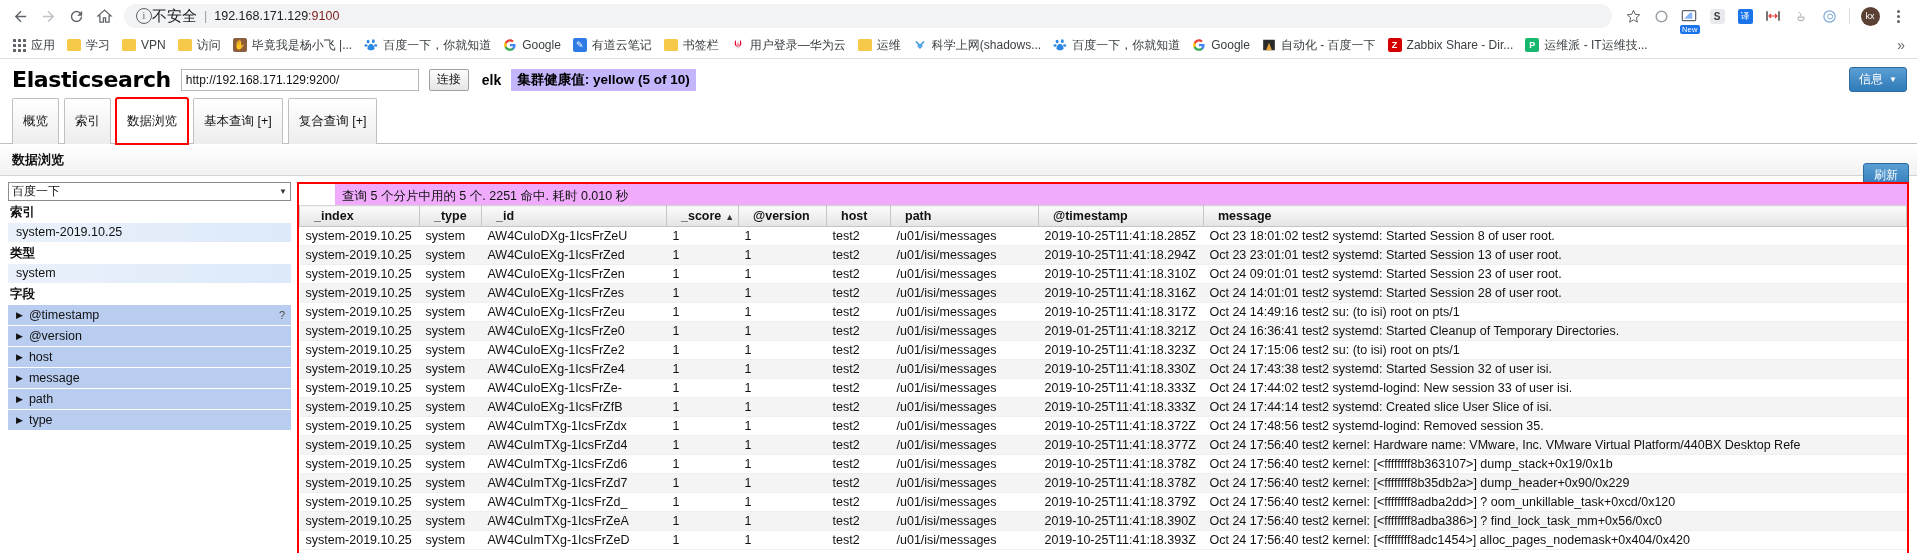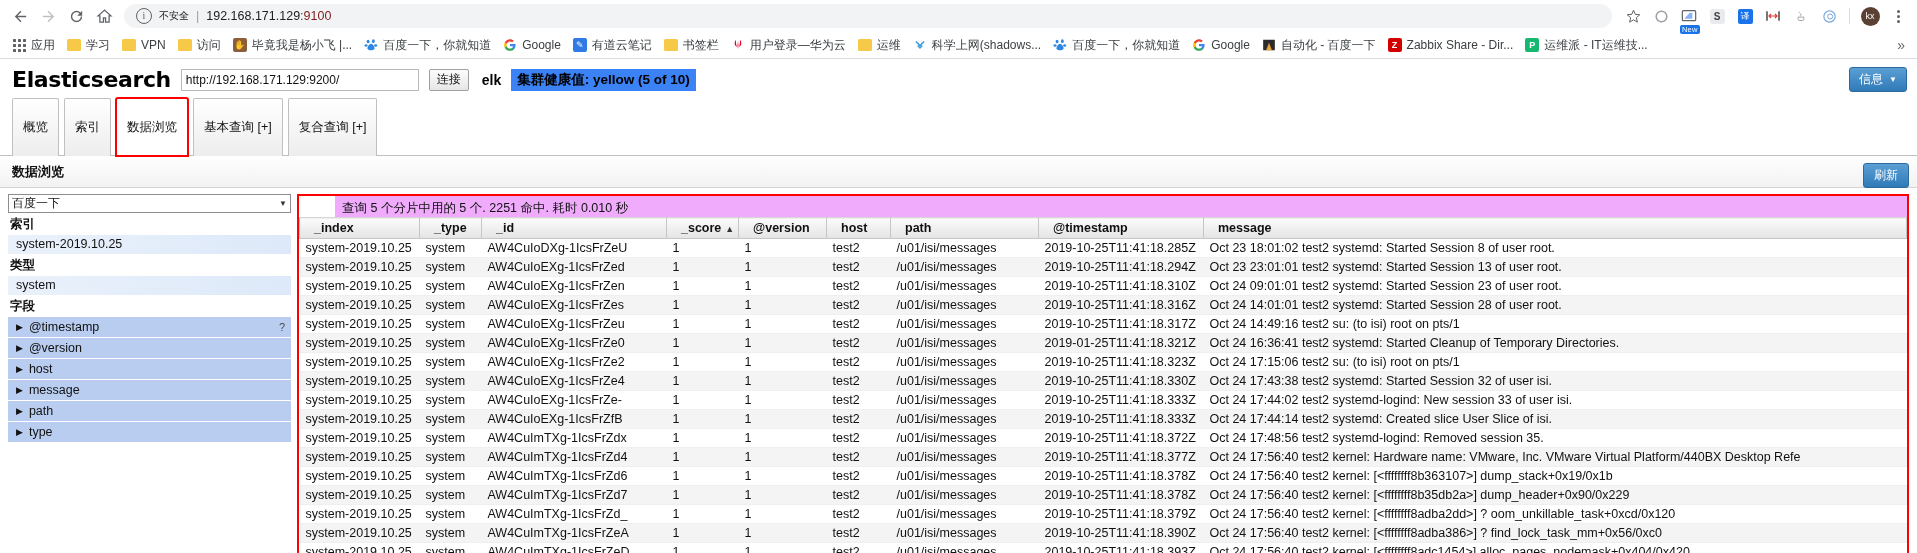--- a/index.html
+++ b/index.html
@@ -26,21 +26,21 @@
   .nav-btn svg{display:block;}
   .omnibox{
     flex:1 1 auto;height:24px;margin:0 8px 0 6px;
     background:#f1f3f4;border-radius:12px;
     display:flex;align-items:center;padding:0 12px;
     font-size:12.5px;color:#202124;min-width:0;
   }
   .omni-info{width:14px;height:14px;border:1.2px solid #5f6368;border-radius:50%;
     display:flex;align-items:center;justify-content:center;font-size:10px;color:#5f6368;
     font-family:"Liberation Serif",serif;line-height:1;flex:0 0 auto;}
-  .omni-warn{margin-left:7px;color:#202124;font-size:10px;white-space:nowrap;}
+  .omni-warn{color:#202124;font-size:15px;white-space:nowrap;}
   .omni-sep{margin:0 7px;color:#9aa0a6;}
   .omni-url{color:#202124;white-space:nowrap;}
   .omni-url .port{color:#7f1d1d;}
   .tb-right{display:flex;align-items:center;flex:0 0 auto;gap:2px;}
   .tb-icon{width:26px;height:26px;display:flex;align-items:center;justify-content:center;
     position:relative;color:#5f6368;}
   .badge-new{
     position:absolute;bottom:-5px;left:4px;background:#1a73e8;color:#fff;
     font-size:7.5px;line-height:9px;padding:0 2px;border-radius:2px;letter-spacing:.2px;
   }
@@ -80,32 +80,32 @@
     width:228px;height:18px;border:1px solid #b8b8b8;background:#fff;
     font-size:12px;color:#111;padding:1px 4px;outline:none;
     font-family:"Liberation Sans",sans-serif;
   }
   .btn-gray{
     height:22px;min-width:38px;border:1px solid #a0a0a0;border-radius:2px;
     background:linear-gradient(#fdfdfd,#e6e6e6);font-size:12px;color:#111;
     padding:0 7px;cursor:pointer;font-family:Liberation Mono, monospace;
   }
   .cluster-name{font-size:14px;font-weight:bold;color:#000;margin-left:3px;}
-  .health{background:#3b82f6;color:#000;font-weight:bold;font-size:13.5px;padding:2px 6px;}
+  .health{background:#c4b5fd;color:#000;font-weight:bold;font-size:13.5px;padding:2px 6px;}
   .info-btn{
     margin-left:auto;background:linear-gradient(#5b9fd4,#2f7ab8);
     border:1px solid #2d6a9f;border-radius:3px;color:#fff;font-size:12px;
     padding:3px 9px;display:flex;align-items:center;gap:6px;cursor:pointer;
   }
   .info-btn .caret{font-size:8px;}
 
   .tabs{display:flex;gap:5px;padding:2px 12px 0 12px;align-items:flex-end;}
   .tab{
     border:1px solid #c0c0c0;border-bottom:none;background:linear-gradient(#ffffff,#ededed);
-    padding:20px 10px;font-size:12.5px;color:#111;cursor:pointer;position:relative;
+    padding:14px 10px;font-size:12.5px;color:#111;cursor:pointer;position:relative;
     border-radius:2px 2px 0 0;
   }
   .tab.active{background:#fff;}
   .tab.highlight{outline:2.5px solid #ff0000;outline-offset:-1px;z-index:2;}
   .tabs-rule{height:1px;background:#c0c0c0;margin-top:-1px;}
 
   .section-title{font-size:13px;font-weight:bold;color:#111;padding:7px 0 6px 12px;
     background:linear-gradient(#ffffff,#f2f2f2);border-bottom:1px solid #d4d4d4;}
 
   .refresh-btn{

